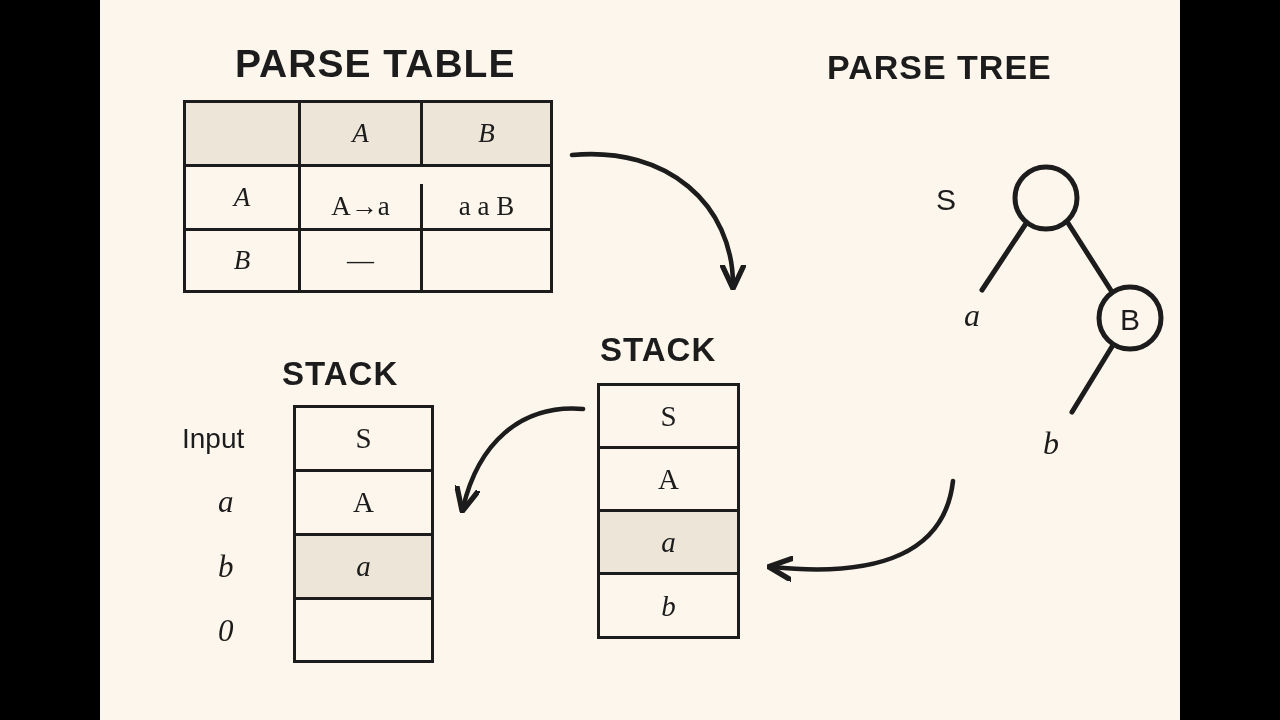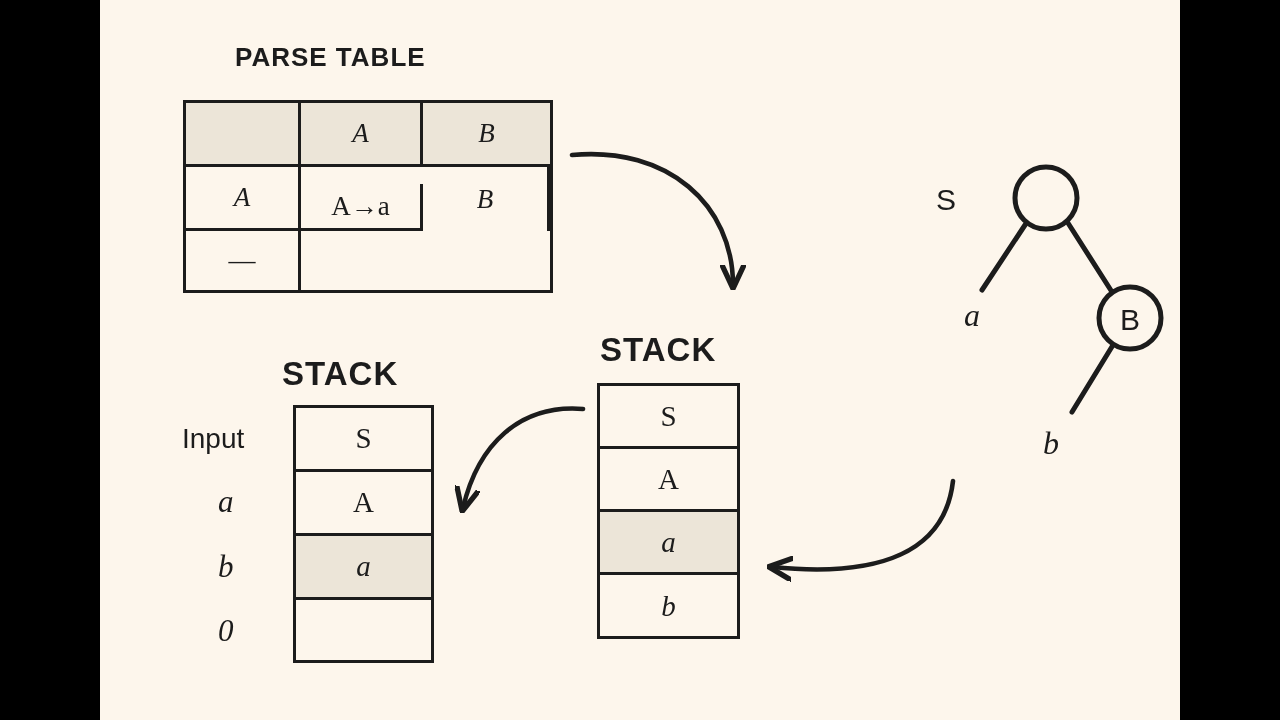--- a/index.html
+++ b/index.html
@@ -138,34 +138,36 @@
     pointer-events: none;
   }
 </style>
 </head>
 <body>
 
 <div id="screen">
 
   <div id="canvas">
 
-    <div class="heading" id="t-parse-table" style="left:135px; top:42px; font-size:26px;">PARSE TABLE</div>
+    <div class="heading" id="t-parse-table" style="left:135px; top:42px; font-size:39px;">PARSE TABLE</div>
 
     <div id="parse-table" style="left:83px;">
       <div class="cell hdr"></div>
       <div class="cell hdr ital">A</div>
       <div class="cell hdr ital lastcol">B</div>
 
       <div class="cell ital">A</div>
       <div class="cell prod">A→a</div>
+      <div class="cell prod lastcol">a a B</div>
 
       <div class="cell ital lastrow">B</div>
       <div class="cell lastrow">—</div>
     </div>
 
+    <div class="heading" id="t-parse-tree" style="left:727px; top:48px; font-size:34px;">PARSE TREE</div>
 
     <svg id="tree-svg" viewBox="0 0 300 350">
       <line x1="105" y1="85" x2="62" y2="150" stroke="#1c1c1c" stroke-width="5" stroke-linecap="round"></line>
       <line x1="148" y1="83" x2="192" y2="152" stroke="#1c1c1c" stroke-width="5" stroke-linecap="round"></line>
       <line x1="193" y1="205" x2="152" y2="272" stroke="#1c1c1c" stroke-width="5" stroke-linecap="round"></line>
       <circle cx="126" cy="58" r="31" fill="#fdf6ec" stroke="#1c1c1c" stroke-width="5"></circle>
       <circle cx="210" cy="178" r="31" fill="#fdf6ec" stroke="#1c1c1c" stroke-width="5"></circle>
     </svg>
 
     <div class="node-label" style="left:826px; top:183px; width:40px;">S</div>

